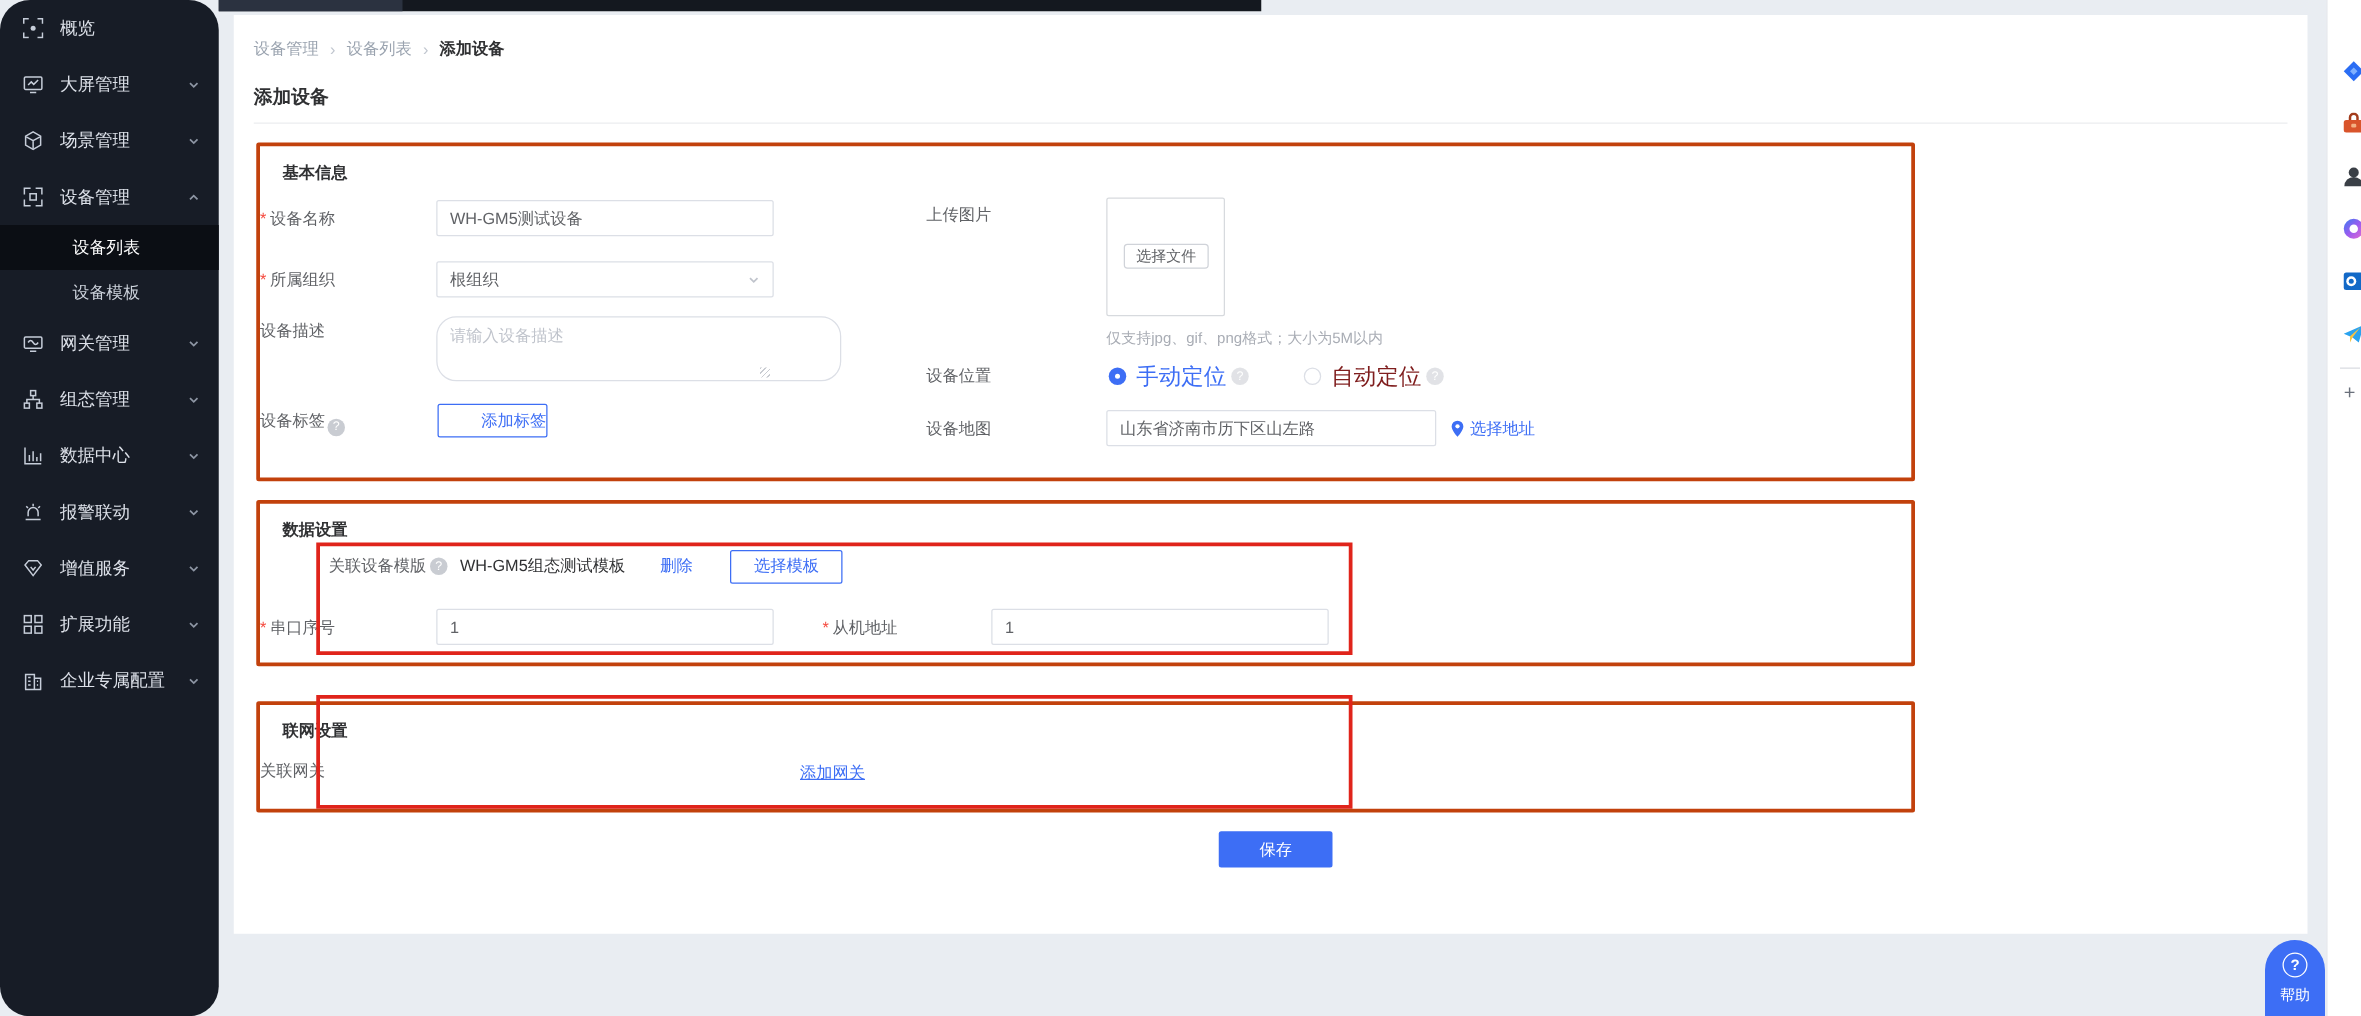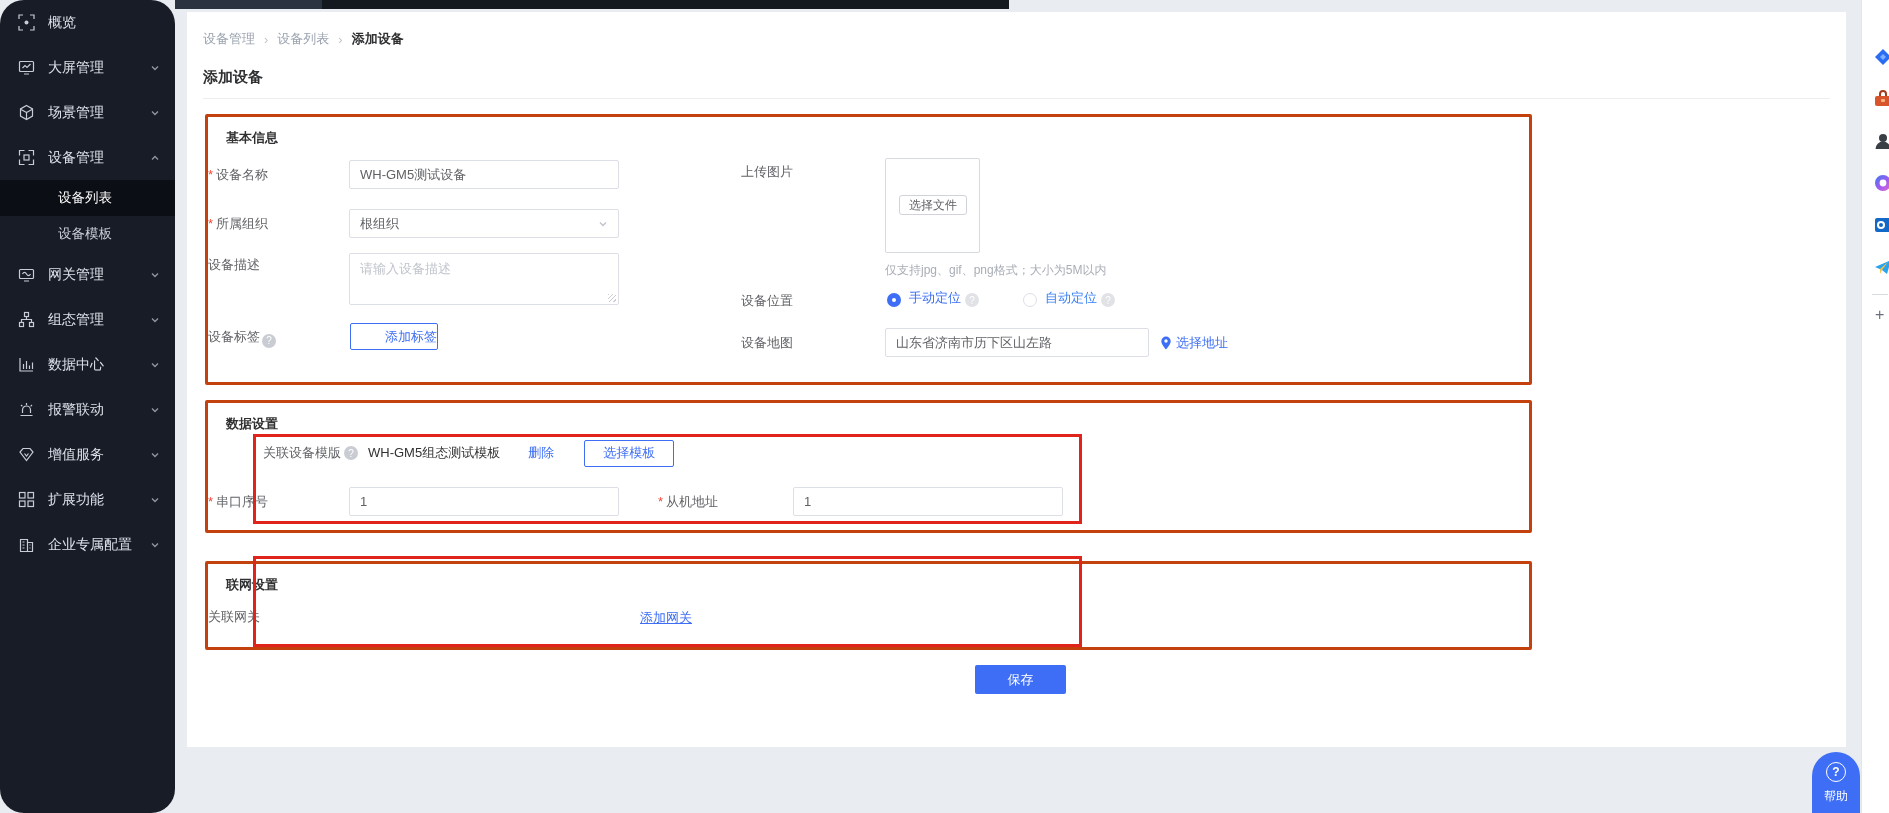--- a/index.html
+++ b/index.html
@@ -51,26 +51,26 @@
 
   .btn-outline-blue { position:absolute; display:flex; align-items:center; justify-content:center; background:#fff;
       border:1px solid #3d6ef5; color:#3d6ef5; border-radius:2px; font-size:13px; cursor:pointer; }
   .link-blue { color:#3d6ef5; font-size:13px; cursor:pointer; text-decoration:none; }
 
   .upload-box { position:absolute; width:95px; height:95px; border:1px solid #d7dade; border-radius:2px; background:#fff; }
   .upload-btn { position:absolute; left:13px; top:36px; width:68px; height:20px; border:1px solid #d0d3d9; border-radius:3px;
       background:#fff; font-size:12px; color:#606266; display:flex; align-items:center; justify-content:center; cursor:pointer; }
   .hint { position:absolute; font-size:12px; color:#a9adb5;text-align:center; }
 
-  .radio-row { position:absolute; display:flex; align-items:flex-end; font-size:13px; }
+  .radio-row { position:absolute; display:flex; align-items:center; font-size:18px; }
   .radio { width:14px; height:14px; border-radius:50%; border:1px solid #dcdfe6; background:#fff; margin-right:8px; flex:0 0 14px; }
   .radio.on { border:none; background:#3d6ef5; position:relative; }
   .radio.on::after { content:""; position:absolute; left:5px; top:5px; width:4px; height:4px; border-radius:50%; background:#fff; }
   .radio-label-on { color:#3d6ef5; margin-right:4px; }
-  .radio-label-off { color:#3b82f6; margin-right:4px; }
+  .radio-label-off { color:#7f1d1d; margin-right:4px; }
 
   .pin { width:12px; height:14px; margin-right:4px; }
 
   .clear-x { position:absolute; right:9px; top:8px; width:14px; height:14px; border:1px solid #c8ccd4; border-radius:50%;
       color:#c8ccd4; font-size:10px; line-height:12px; text-align:center; cursor:pointer; }
   .clear-x::before { content:"×"; }
 
   .save-btn { position:absolute; left:788px; top:653px; width:91px; height:29px; background:#3d6ef5; color:#fff;
       font-size:13px; border:none; border-radius:2px; cursor:pointer; font-family:inherit; }
 
@@ -251,21 +251,21 @@
         <span>根组织</span>
         <svg class="dchev" viewBox="0 0 10 10">
             <path d="M2 3.5l3 3 3-3"></path>
           </svg>
       </div>
 
       <div class="flabel" style="left:0;width:132px;top:139px;">
         <span>设备描述</span>
       </div>
       <div class="ta-wrap" style="left:141px;top:136px;width:270px;height:52px;">
-        <textarea class="inp" style="position: static; width: 270px; height: 52px;" placeholder="请输入设备描述"></textarea>
+        <textarea class="inp" style="position: static; width: 324px; height: 52px; border-radius: 16px;" placeholder="请输入设备描述"></textarea>
       </div>
 
       <div class="flabel" style="left:0;width:132px;top:206px;line-height:27px;">
         <span>设备标签</span><span class="info-dot" style="vertical-align:-3px;margin-left:2px;"></span>
       </div>
       <div class="btn-outline-blue" style="left:142px;top:206px;width:88px;height:27px;justify-content:flex-end;">
         <span>添加标签</span>
       </div>
 
       <div class="flabel" style="left:533px;width:130px;top:46px;">

